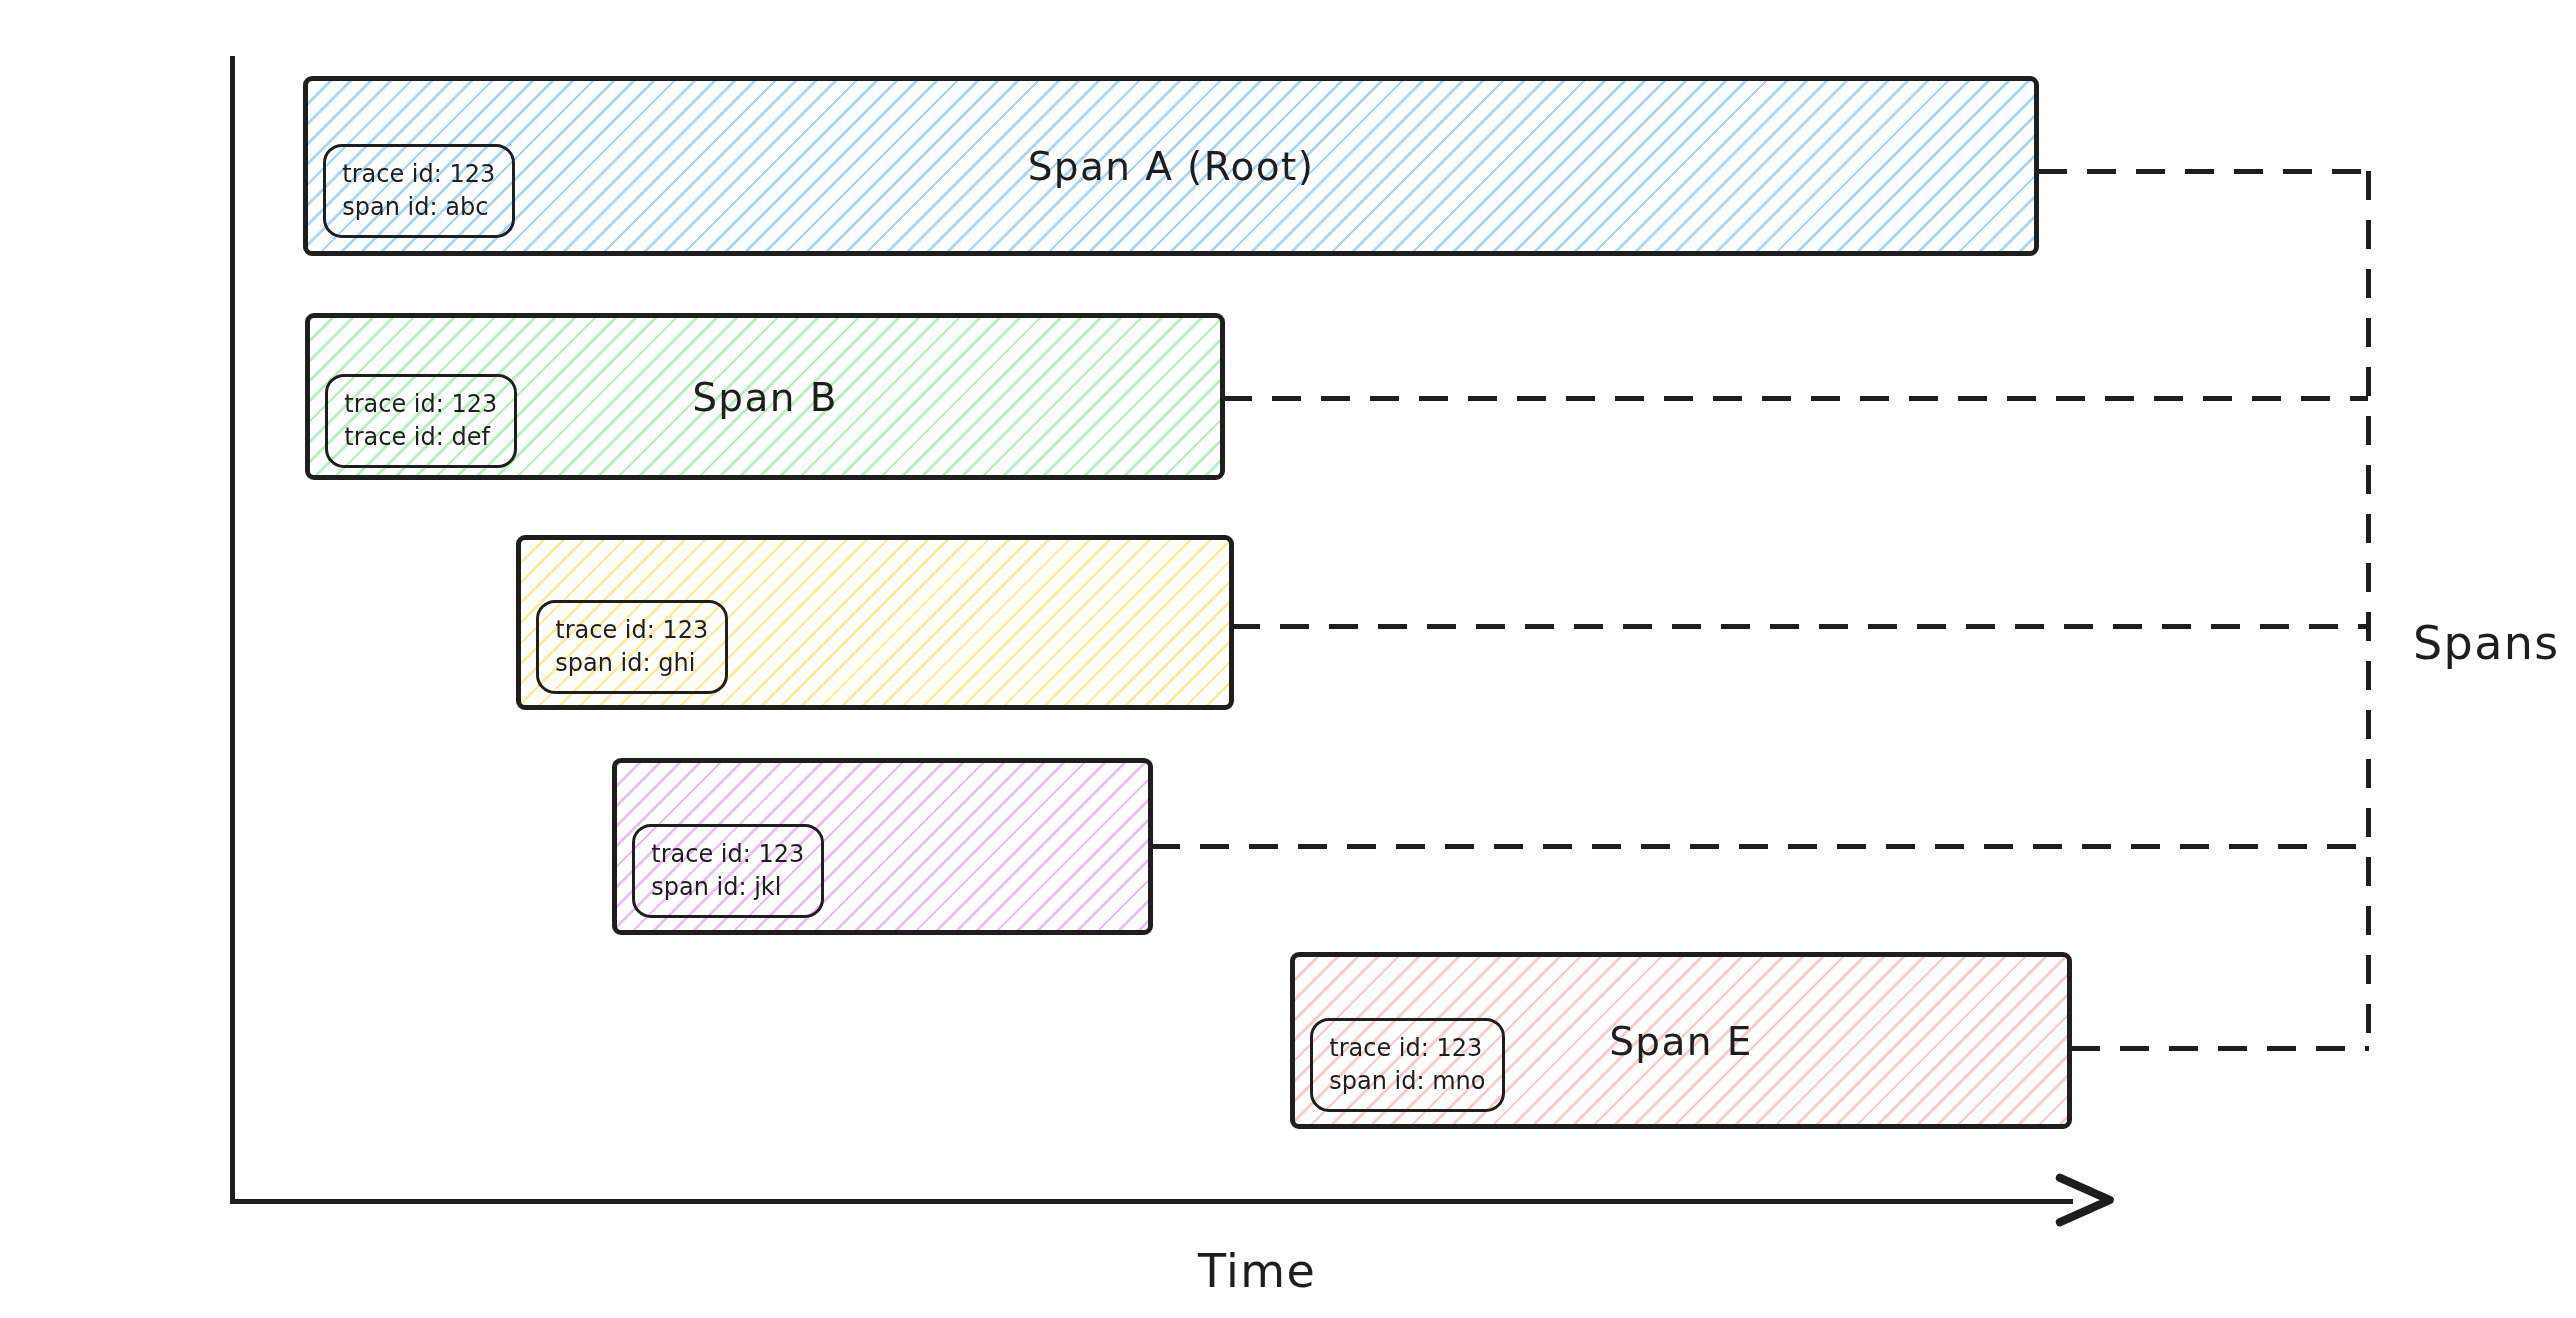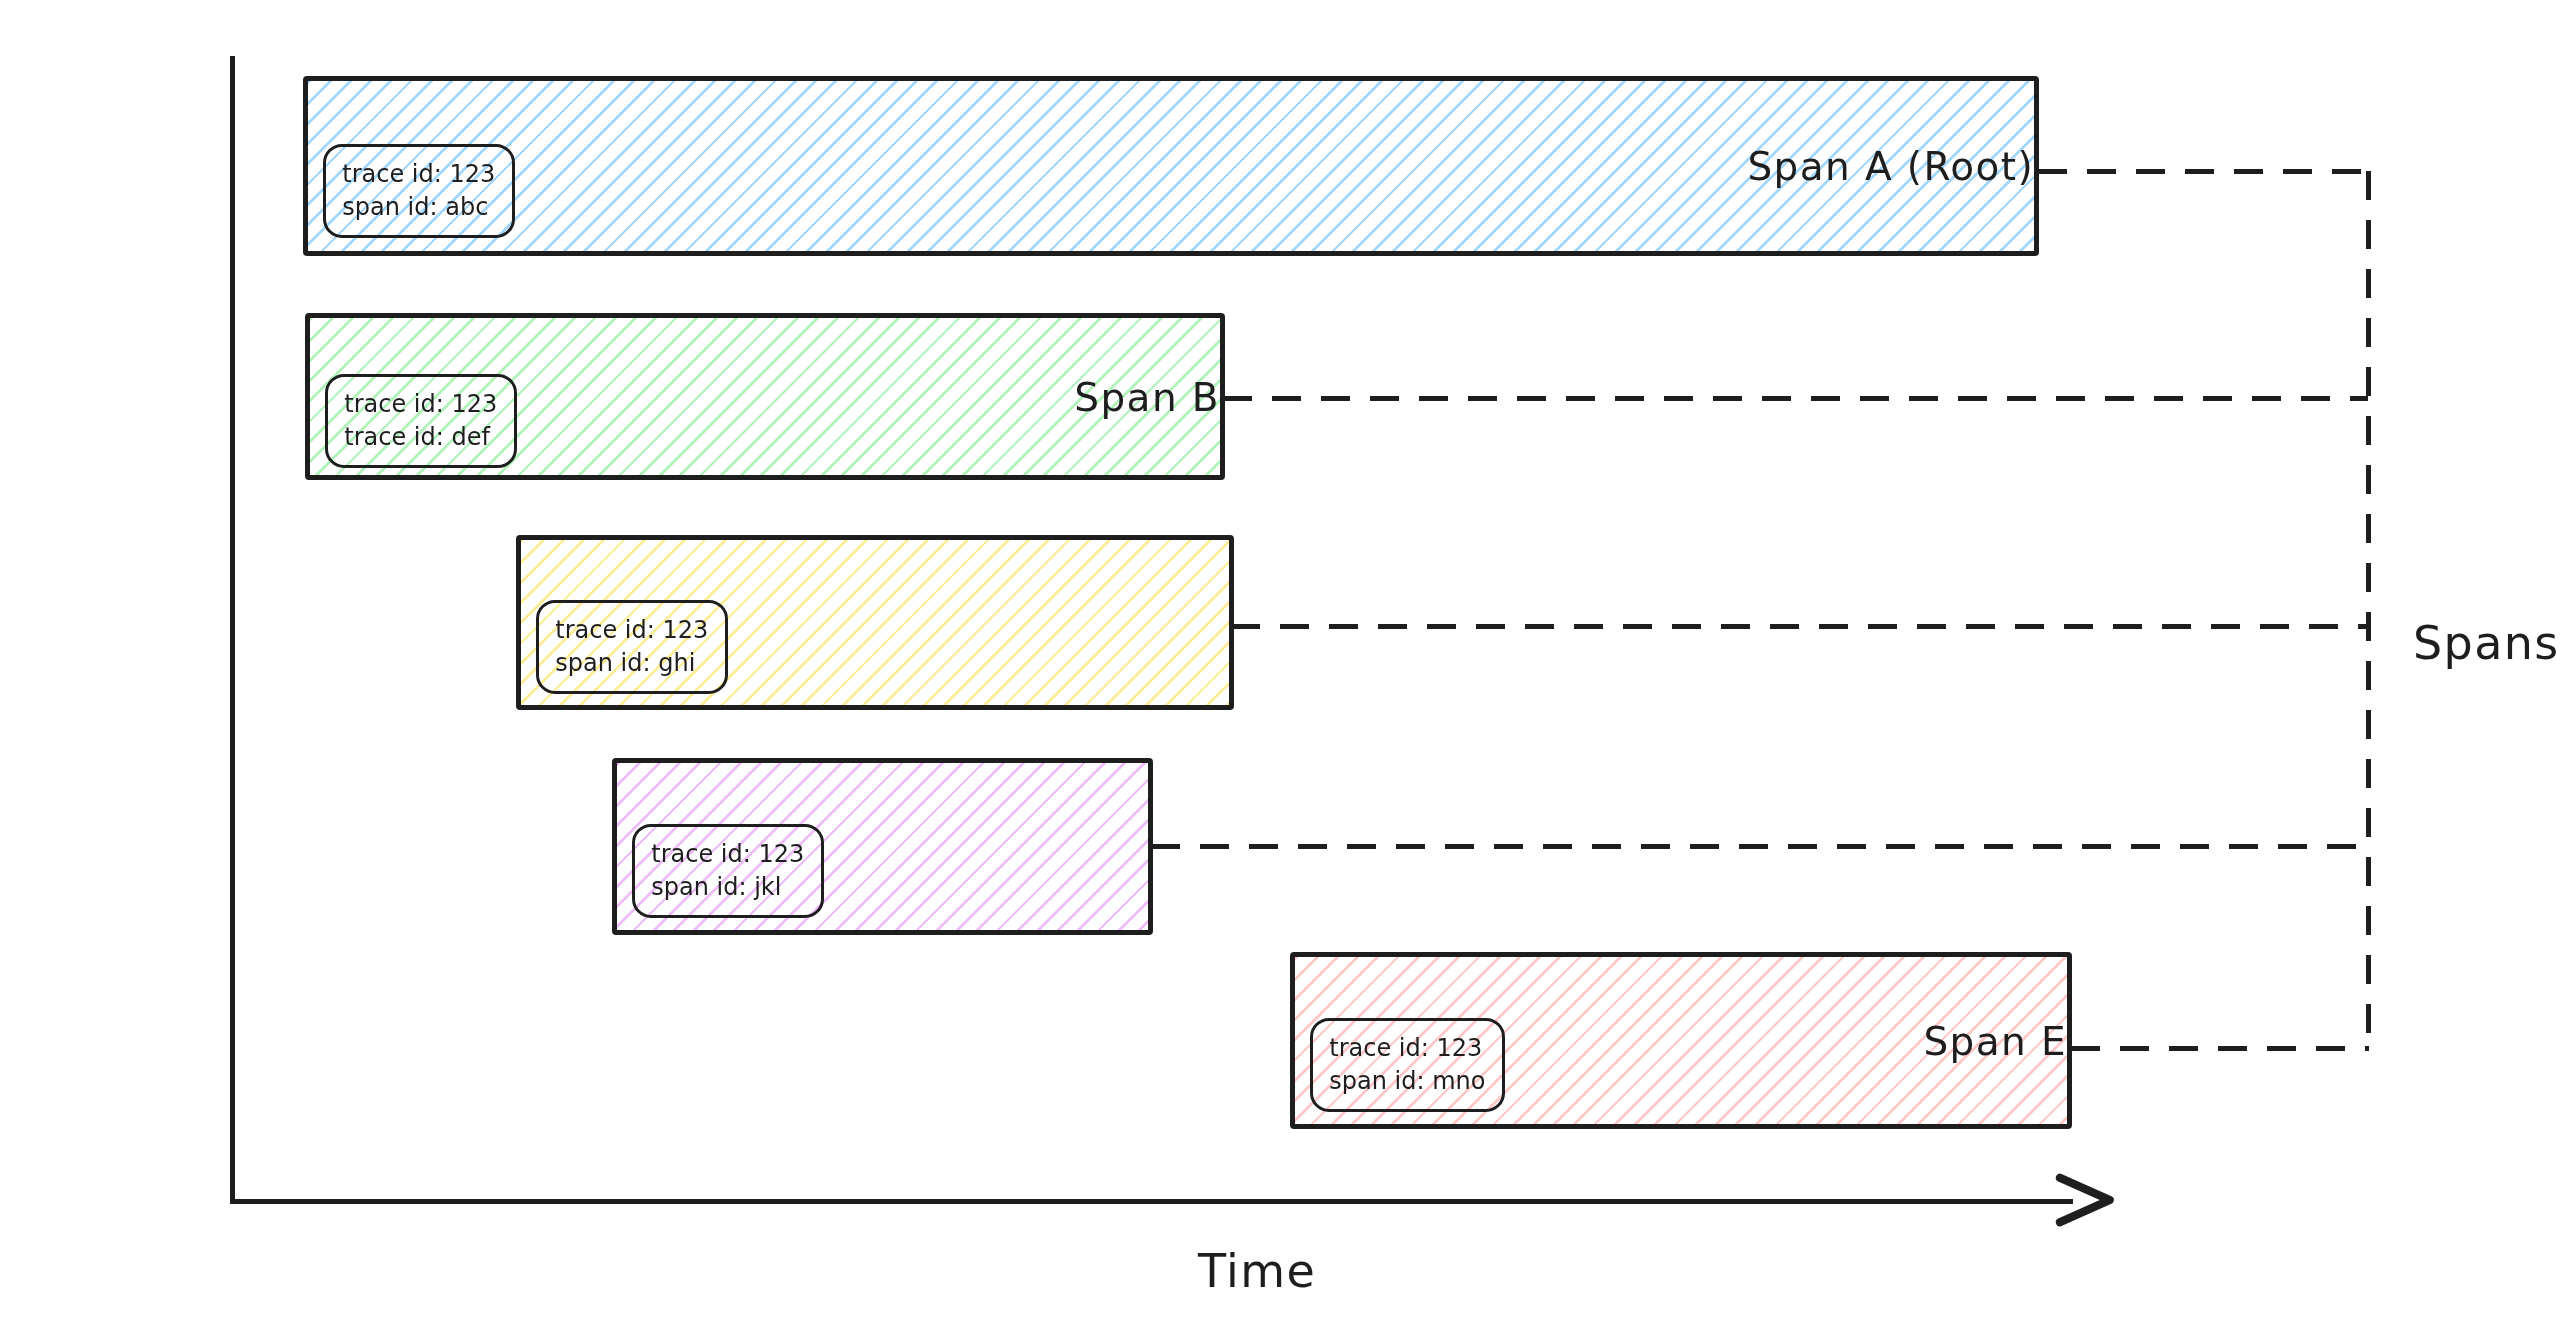--- a/index.html
+++ b/index.html
@@ -11,32 +11,32 @@
     font-family: "DejaVu Sans", sans-serif;
     color: #1e1e1e;
     overflow: hidden;
   }
 
   
   .span-box {
     position: absolute;
     box-sizing: border-box;
     border: 5.4px solid #1e1e1e;
-    border-radius: 4px;
+    border-radius: 9px;
     background: repeating-linear-gradient(135deg,
       var(--hatch, #cccccc) 0 2.7px,
       transparent 2.7px 14.3px);
   }
   .span-title {
     position: absolute;
     left: 0;
     width: 100%;
     top: 50%;
     transform: translateY(-50%);
-    text-align: right;
+    text-align: center;
     font-size: 39px;
     font-weight: 500;
     letter-spacing: 1.4px;
     white-space: nowrap;
   }
   .id-badge {
     position: absolute;
     left: 15px;
     top: calc(50% + 24.5px);
     transform: translateY(-50%);

